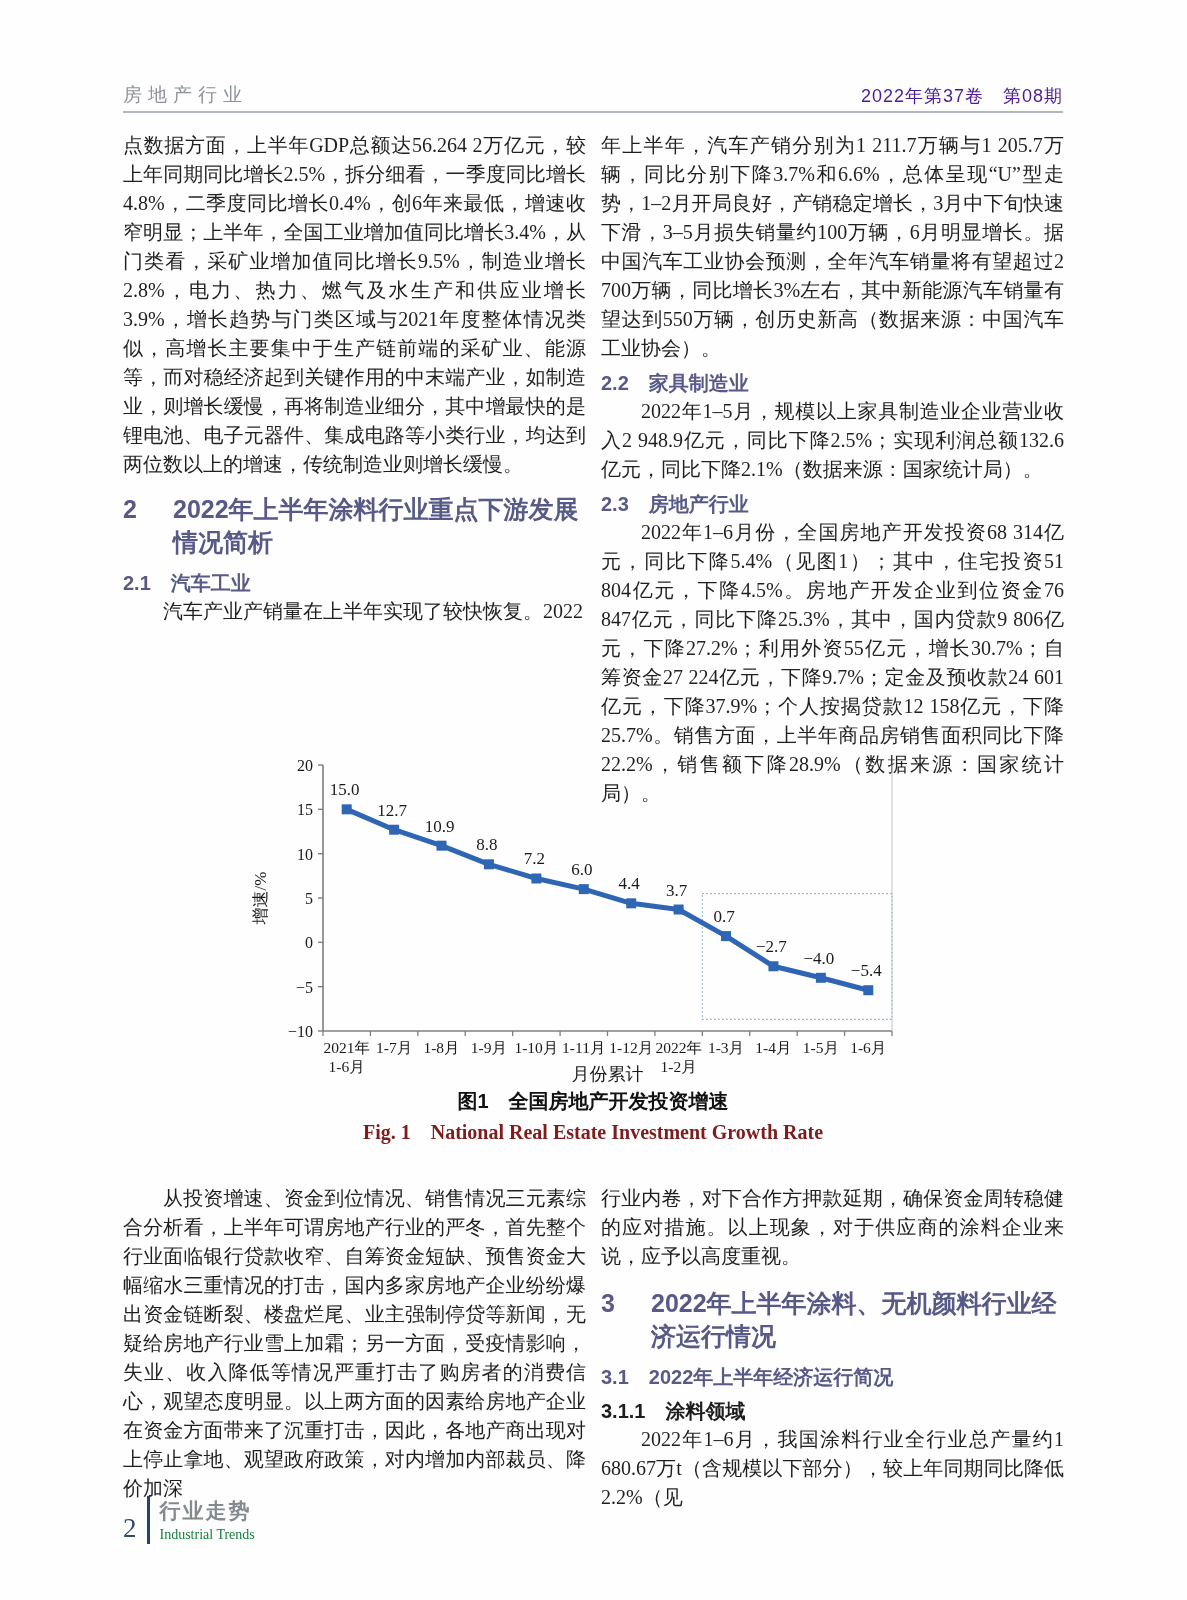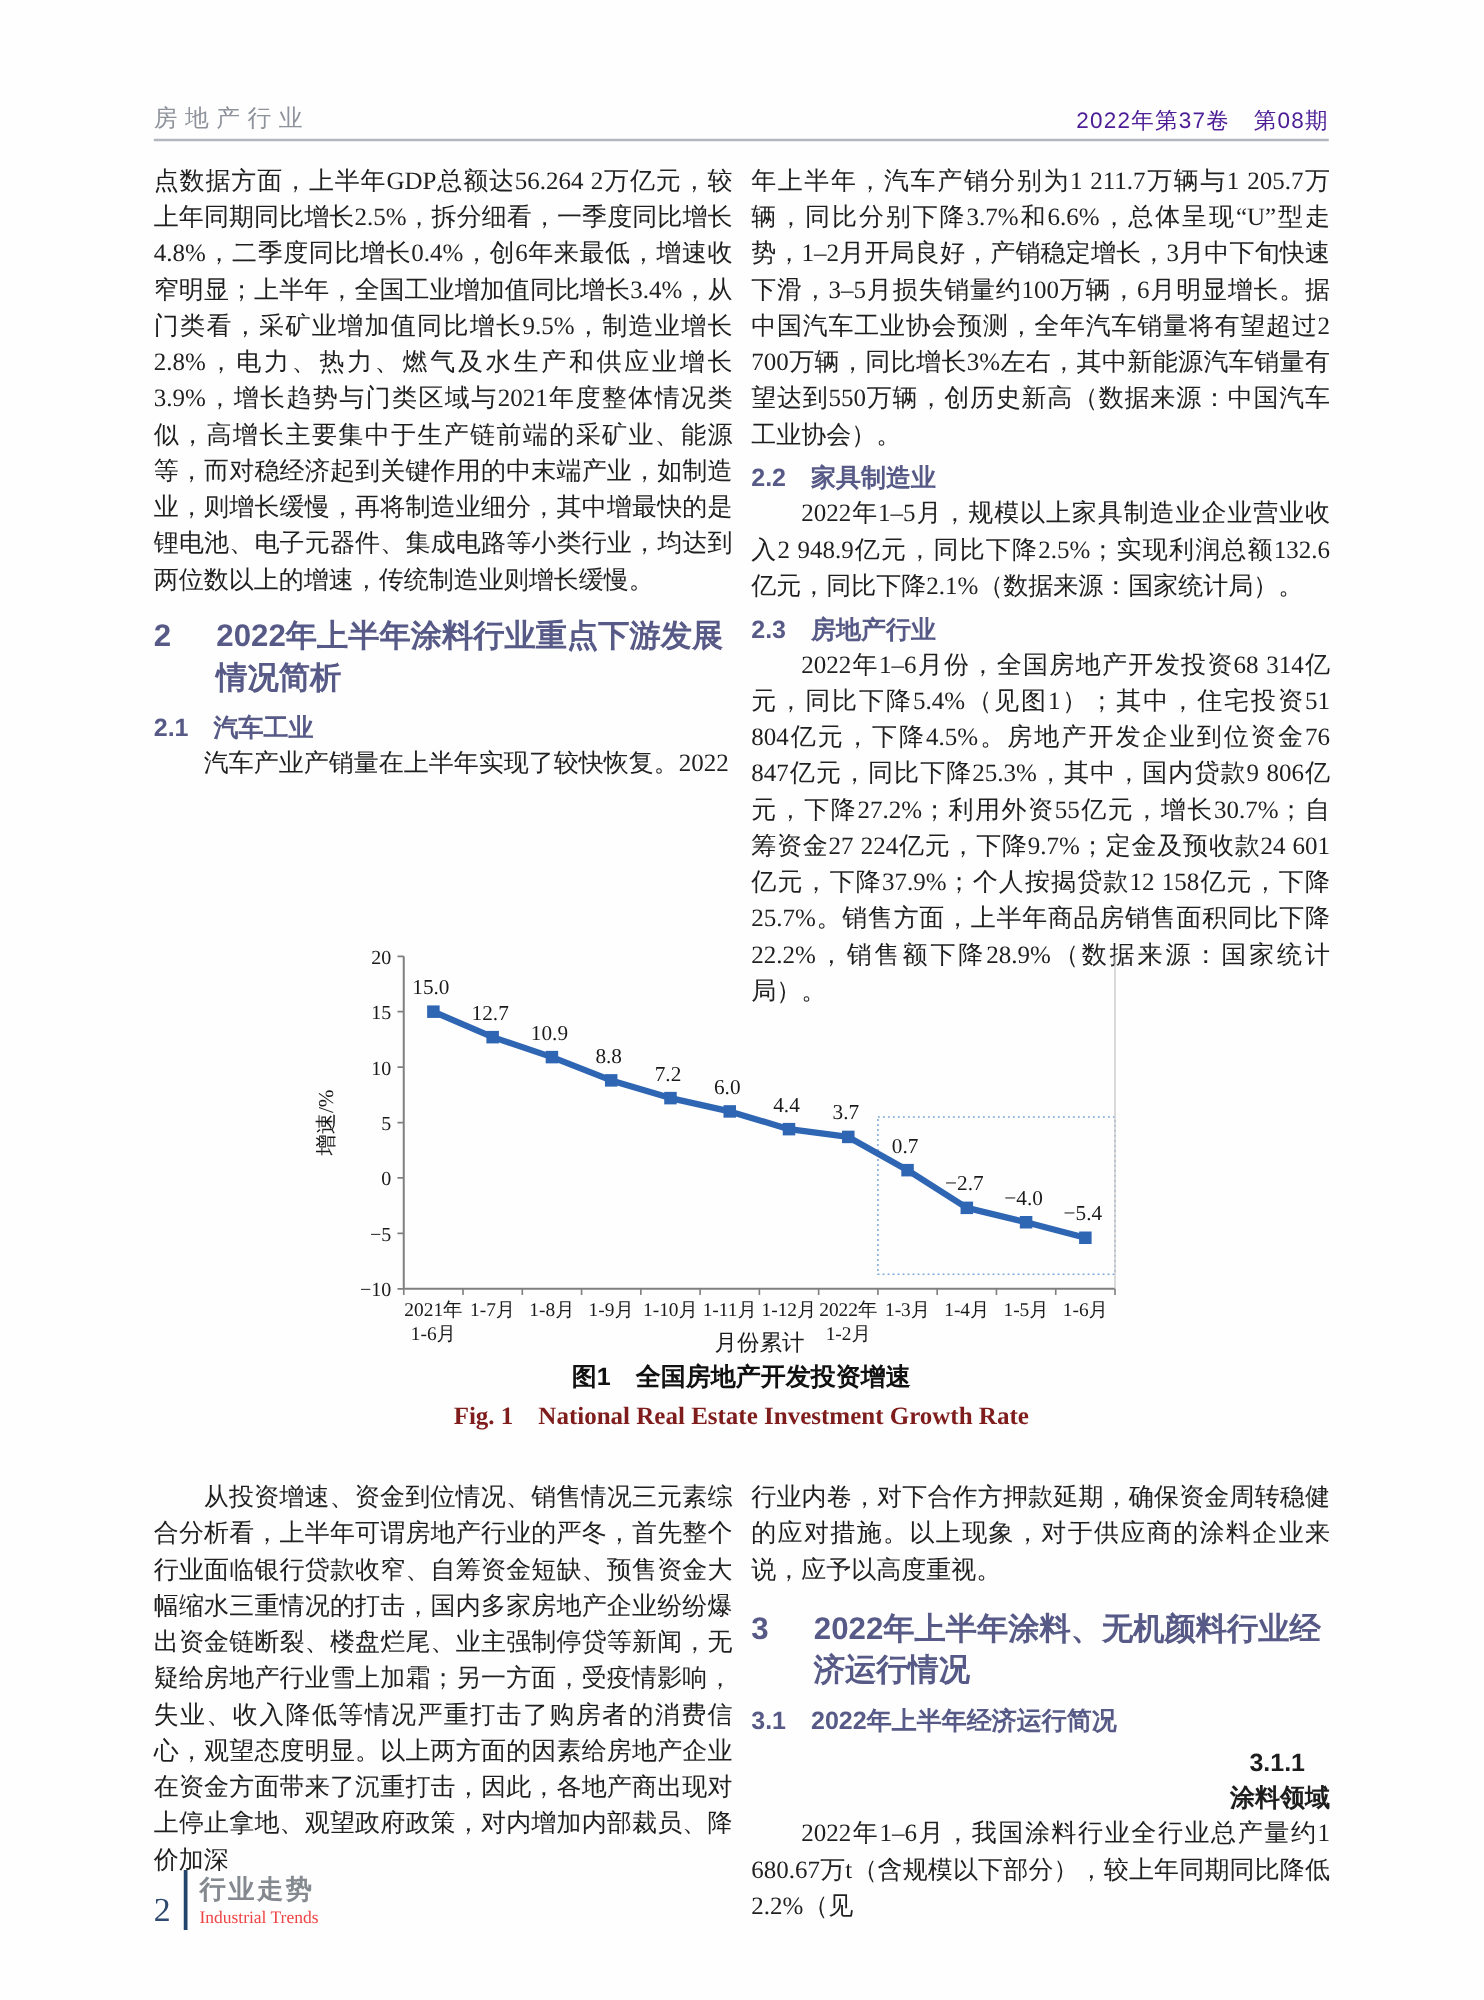--- a/index.html
+++ b/index.html
@@ -26,32 +26,32 @@
   .sec-head{
     display:flex;font-family:"Liberation Sans","DejaVu Sans",sans-serif;
     color:#575a86;font-weight:bold;font-size:25px;line-height:33px;text-align:left;
   }
   .sec-head .num{width:50px;flex:0 0 50px;}
   .sub-head{
     display:flex;font-family:"Liberation Sans","DejaVu Sans",sans-serif;
     color:#575a86;font-weight:bold;font-size:20px;line-height:28px;text-align:right;
   }
   .sub-head .num{flex:0 0 auto;margin-right:20px;}
-  .sub-head.dark{color:#1d1d1d;flex-direction:column;}
+  .sub-head.dark{color:#1d1d1d;}
   .mt6{margin-top:6px;} .mt10{margin-top:10px;} .mt14{margin-top:14px;} .mt16{margin-top:16px;}
   
   .fig-captions{left:123px;top:1088px;width:940px;text-align:center;}
   .cap-cn{font-family:"Liberation Sans","DejaVu Sans",sans-serif;font-weight:bold;font-size:20px;color:#111;}
   .cap-en{font-family:"Liberation Serif","DejaVu Serif",serif;font-weight:bold;font-size:20px;color:#7f1d1d;margin-top:4px;}
   
   .footer{left:123px;top:1496px;display:flex;align-items:center;}
   .foot-num{font-size:27px;color:#2e4a6e;margin-right:10px;align-self:flex-end;}
   .foot-bar{width:3px;height:48px;background:#24456b;margin-right:10px;}
   .foot-cn{font-family:"Liberation Sans","DejaVu Sans",sans-serif;font-weight:bold;font-size:21px;color:#84888f;letter-spacing:2px;}
-  .foot-en{font-family:"Liberation Serif","DejaVu Serif",serif;font-size:14px;color:#ef4444;margin-top:2px;}
+  .foot-en{font-family:"Liberation Serif","DejaVu Serif",serif;font-size:14px;color:#15803d;margin-top:2px;}
 </style>
 </head>
 <body>
 
 <div class="abs hdr-journal">房地产行业</div>
 <div class="abs hdr-issue">2022年第37卷　第08期</div>
 <div class="abs hdr-rule"></div>
 
 <div class="abs col" style="left:123px;top:131px;">
   <p>点数据方面，上半年GDP总额达56.264 2万亿元，较上年同期同比增长2.5%，拆分细看，一季度同比增长4.8%，二季度同比增长0.4%，创6年来最低，增速收窄明显；上半年，全国工业增加值同比增长3.4%，从门类看，采矿业增加值同比增长9.5%，制造业增长2.8%，电力、热力、燃气及水生产和供应业增长3.9%，增长趋势与门类区域与2021年度整体情况类似，高增长主要集中于生产链前端的采矿业、能源等，而对稳经济起到关键作用的中末端产业，如制造业，则增长缓慢，再将制造业细分，其中增最快的是锂电池、电子元器件、集成电路等小类行业，均达到两位数以上的增速，传统制造业则增长缓慢。</p>

